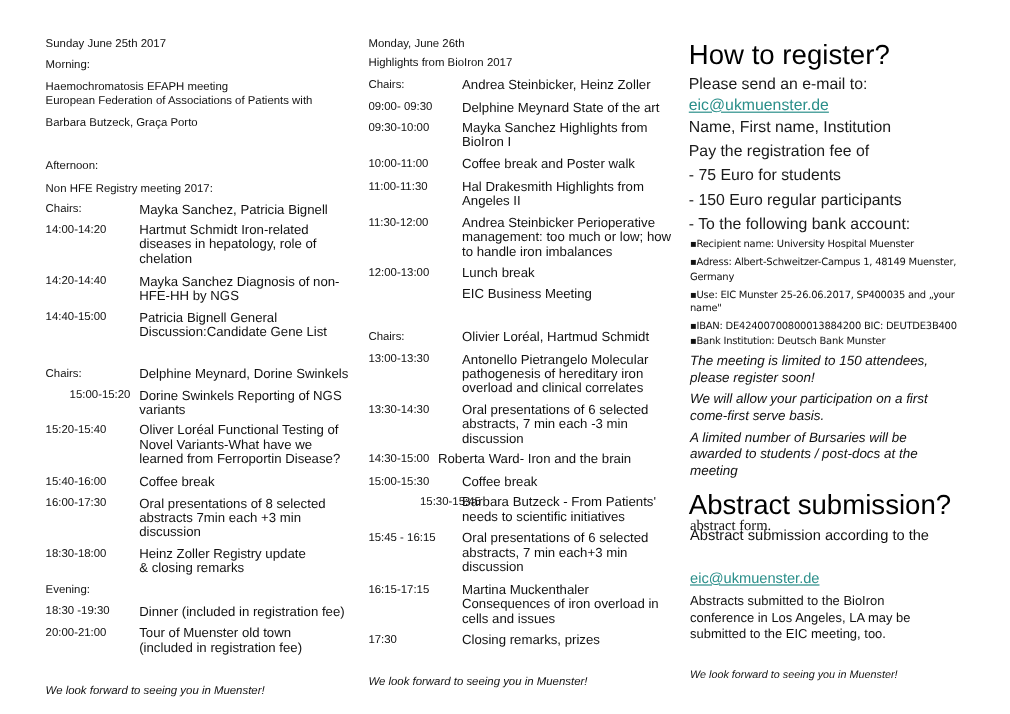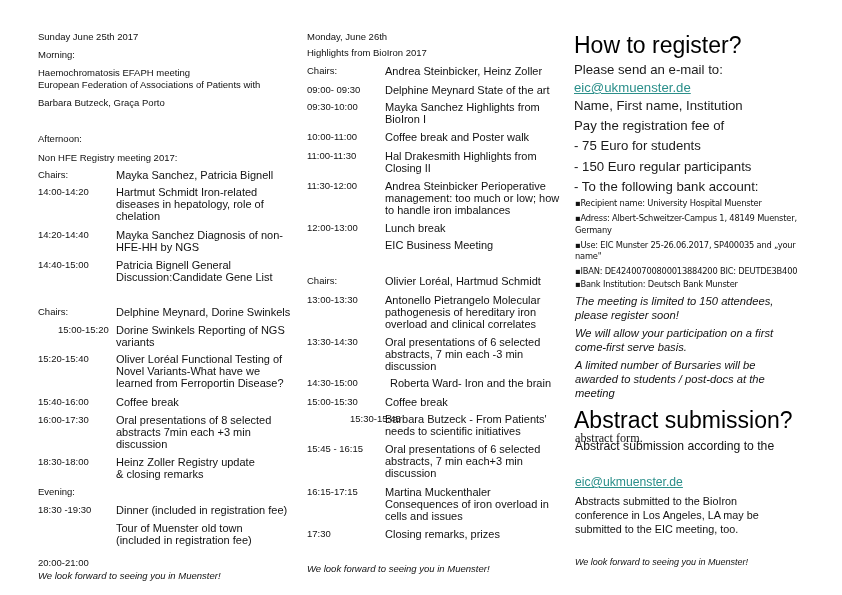--- a/index.html
+++ b/index.html
@@ -94,21 +94,21 @@
         <div>&amp; closing remarks</div>
     </div>
   </div>
 
   <div class="abs" style="left:38px;top:486px;">Evening:</div>
   <div>
     <div class="time" style="left:38px;top:504px;">18:30 -19:30</div>
     <div class="desc" style="left:116px;top:504px;">Dinner (included in registration fee)</div>
   </div>
   <div>
-    <div class="time" style="left:38px;top:522px;margin-top:35px;">20:00-21:00</div>
+    <div class="time" style="left:38px;top:522px;">20:00-21:00</div>
     <div class="desc" style="left:116px;top:522px;">
       <div>Tour of Muenster old  town</div>
         <div>(included in registration fee)</div>
     </div>
   </div>
   <div class="abs italic" style="left:38px;top:570px;">We look forward to seeing you in Muenster!</div>
 </div>
 
 <div>
   <div class="abs" style="left:307px;top:31px;">Monday, June 26th</div>
@@ -130,21 +130,21 @@
       </div>
   </div>
   <div>
     <div class="time" style="left:307px;top:131px;">10:00-11:00</div>
     <div class="desc" style="left:385px;top:131px;">Coffee break and Poster walk</div>
   </div>
   <div>
     <div class="time" style="left:307px;top:150px;">11:00-11:30</div>
     <div class="desc" style="left:385px;top:150px;">
         <div>Hal Drakesmith Highlights from</div>
-        <div>Closing II</div>
+        <div>Angeles II</div>
       </div>
   </div>
   <div>
     <div class="time" style="left:307px;top:180px;">11:30-12:00</div>
     <div class="desc" style="left:385px;top:180px;">
         <div>Andrea Steinbicker Perioperative</div>
         <div>management: too much or low; how</div>
         <div>to handle iron imbalances</div>
       </div>
   </div>
@@ -170,21 +170,21 @@
   <div>
     <div class="time" style="left:307px;top:336px;">13:30-14:30</div>
     <div class="desc" style="left:385px;top:336px;">
         <div>Oral presentations of 6 selected</div>
         <div>abstracts, 7 min each -3 min</div>
         <div>discussion</div>
       </div>
   </div>
   <div>
     <div class="time" style="left:307px;top:377px;">14:30-15:00</div>
-    <div class="desc" style="left:390px;top:377px;">Roberta Ward- Iron and the brain</div>
+    <div class="desc" style="left:365px;top:377px;">Roberta Ward- Iron and the brain</div>
   </div>
   <div>
     <div class="time" style="left:307px;top:396px;">15:00-15:30</div>
     <div class="desc" style="left:385px;top:396px;">Coffee break</div>
   </div>
   <div>
     <div class="time" style="left:307px;top:413px;margin-left:43px;">15:30-15:45</div>
     <div class="desc" style="left:385px;top:413px;">
         <div>Barbara Butzeck - From Patients'</div>
         <div>needs to scientific initiatives</div>

